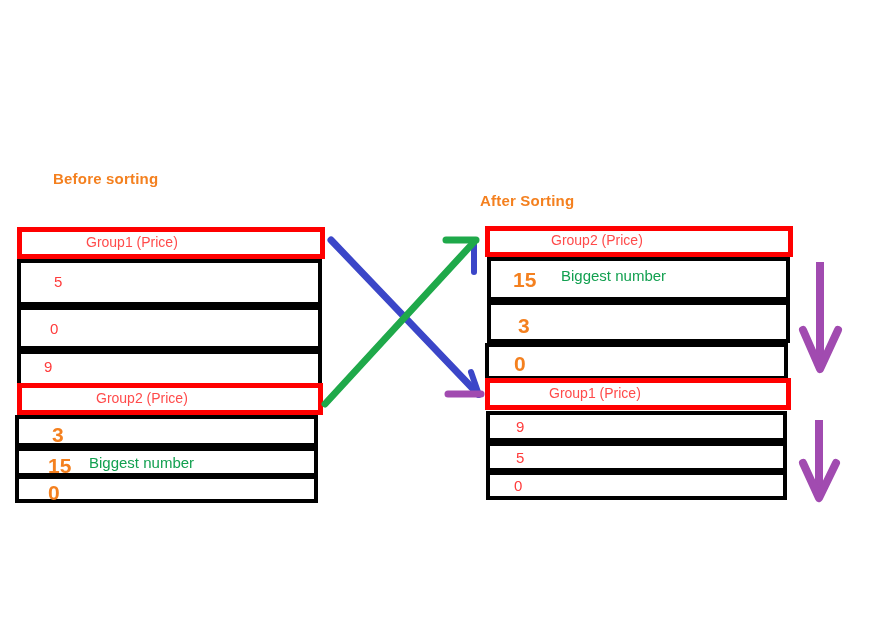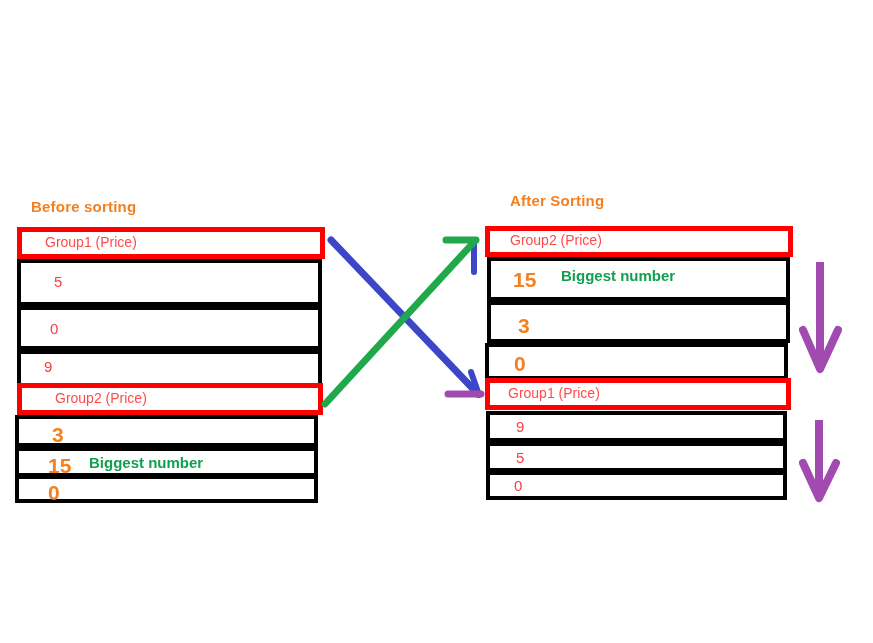--- a/index.html
+++ b/index.html
@@ -41,54 +41,55 @@
   }
   .cell-text {
     position: absolute;
     white-space: nowrap;
     line-height: 1;
   }
   .hdr-label {
     font-size: 14px;
     color: #FF4B4B;
     font-weight: normal;
+    margin-left: 41px;
   }
   .val-red {
     font-size: 15px;
     color: #FF3B3B;
     font-weight: normal;
   }
   .val-orange {
     font-size: 21px;
     color: #F4801F;
     font-weight: bold;
   }
   .note-green {
     font-size: 15px;
     color: #12A050;
-    font-weight: bold;
+    font-weight: normal;
     background: #ffffff;
   }
   .arrows {
     position: absolute;
     left: 0;
     top: 0;
     width: 873px;
     height: 643px;
     pointer-events: none;
   }
 </style>
 </head>
 <body>
 
 <div id="canvas">
 
-  <div class="title" style="left:31px; top:170px;margin-top:28px;">Before sorting</div>
+  <div class="title" style="left:53px; top:170px;">Before sorting</div>
 
-  <div class="title" style="left:510px; top:192px;">After Sorting</div>
+  <div class="title" style="left:480px; top:192px;">After Sorting</div>
 
   <div class="table">
 
     <div class="row row-red" style="left:17px; top:227px; width:308px; height:32px;"></div>
     <div class="cell-text hdr-label" style="left:45px; top:235px;">Group1 (Price)</div>
 
     <div class="row row-black" style="left:17px; top:259px; width:305px; height:47px;"></div>
     <div class="cell-text val-red" style="left:54px; top:274px;">5</div>
 
     <div class="row row-black" style="left:17px; top:306px; width:305px; height:44px;"></div>

